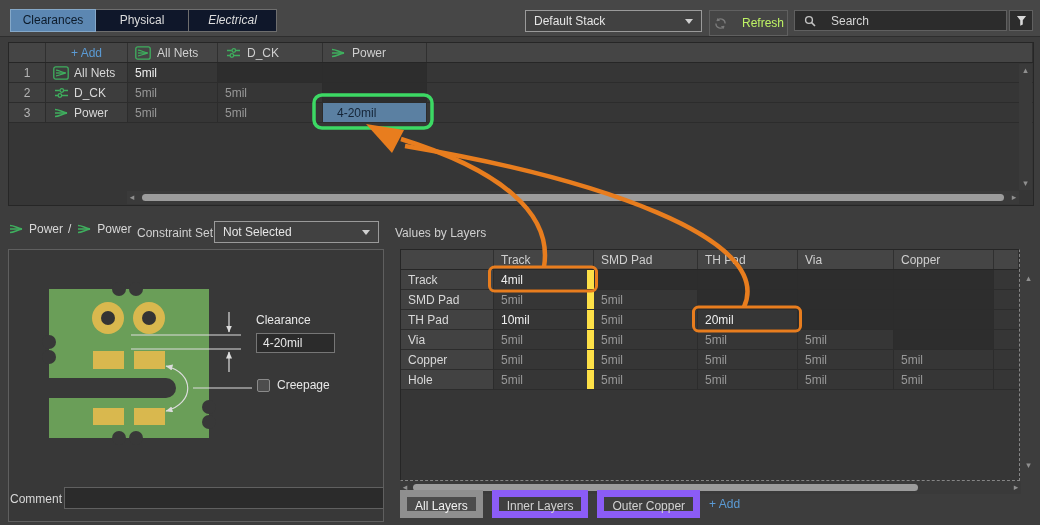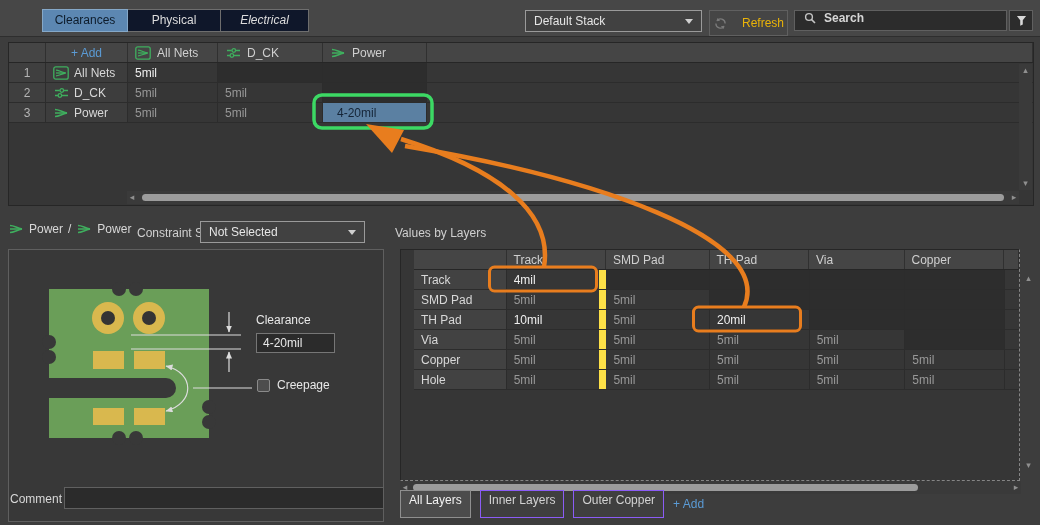--- a/index.html
+++ b/index.html
@@ -10,29 +10,29 @@
     font-family: "Liberation Sans", sans-serif;
     font-size: 12px;
     color: #d8d8d8;
     overflow: hidden;
   }
   
   .toolbar { position:absolute; left:0; top:0; width:1040px; height:37px; background:#474747; border-bottom:1px solid #2e2e2e; }
   .rule-tabs { position:absolute; left:10px; top:9px; display:flex; }
   .rule-tab { height:23px; line-height:21px; text-align:center; background:#0f172a; border:1px solid #6e6e6e; color:#dcdcdc; cursor:default; }
   .rule-tab + .rule-tab { border-left:none; }
-  .rule-tab:nth-child(1){ width:86px;margin-left:32px; }
+  .rule-tab:nth-child(1){ width:86px; }
   .rule-tab:nth-child(2){ width:93px; }
   .rule-tab:nth-child(3){ width:88px;font-style:italic; }
   .rule-tab.active { background:#5c87b2; color:#0d1b2a; border-color:#85a8c8; }
   .dd { position:absolute; display:flex; align-items:center; background:#414141; border:1px solid #9a9a9a; color:#e6e6e6; padding:0 8px; }
   #stack-dd { left:525px; top:10px; width:177px; height:22px; }
   .caret { margin-left:auto; width:0; height:0; border-left:4px solid transparent; border-right:4px solid transparent; border-top:5px solid #d0d0d0; }
-  #refresh-btn { position:absolute; left:709px; top:10px; width:79px; height:26px; background:#454545; border:1px solid #606060; color:#eab308; display:flex; align-items:center; justify-content:center; gap:13px; }
-  #search-box { position:absolute; left:794px; top:10px; width:213px; height:21px; background:#2c2c2c; border:1px solid #606060; display:flex; align-items:flex-start; gap:6px; padding:0 7px; color:#d6d6d6;font-weight:bold; }
+  #refresh-btn { position:absolute; left:709px; top:10px; width:79px; height:26px; background:#454545; border:1px solid #606060; color:#bef264; display:flex; align-items:center; justify-content:center; gap:13px; }
+  #search-box { position:absolute; left:794px; top:10px; width:213px; height:21px; background:#2c2c2c; border:1px solid #606060; display:flex; align-items:center; gap:13px; padding:0 7px; color:#d6d6d6; }
   #filter-btn { position:absolute; left:1009px; top:10px; width:24px; height:21px; background:#2c2c2c; border:1px solid #606060; display:flex; align-items:center; justify-content:center; }
   
   #grid-top { position:absolute; left:8px; top:42px; width:1026px; height:164px; background:#363636; border:1px solid #262626; }
   .gt-row { display:flex; height:20px; border-bottom:1px solid #2c2c2c; }
   .cell { display:flex; align-items:center; padding:0 7px; overflow:hidden; white-space:nowrap; }
   .c-num { width:37px; justify-content:center; padding:0; background:#3f3f3f; color:#b5b5b5; border-right:1px solid #2c2c2c; }
   .c-name { width:82px; background:#3d3d3d; border-right:1px solid #2c2c2c; gap:5px; }
   .c-v1 { width:90px; border-right:1px solid #2c2c2c; }
   .c-v2 { width:105px; border-right:1px solid #2c2c2c; }
   .c-v3 { width:104px; border-right:1px solid #2c2c2c; }
@@ -50,47 +50,47 @@
   
   .hscroll { position:absolute; display:flex; align-items:center; height:13px; background:#3a3a3a; }
   #hs-top { left:118px; right:14px; bottom:1px; }
   .hs-thumb { flex:1; height:7px; border-radius:3.5px; background:#9c9c9c; margin:0 5px; }
   .sb-arrow { color:#909090; font-size:9px; line-height:13px; width:10px; text-align:center; flex:none; }
   .vscroll { position:absolute; width:13px; display:flex; flex-direction:column; justify-content:space-between; align-items:center; background:#3a3a3a; }
   #vs-top { right:1px; top:21px; bottom:15px; }
   
   #pair { position:absolute; left:8px; top:221px; display:flex; align-items:center; gap:5px; height:16px; }
   #cs-label { position:absolute; left:137px; top:226px; color:#d0d0d0; }
-  #cs-dd { left:200px; top:221px; width:165px; height:22px; }
+  #cs-dd { left:214px; top:221px; width:165px; height:22px; }
   #vbl-label { position:absolute; left:395px; top:226px; color:#d0d0d0; }
   
   #preview { position:absolute; left:8px; top:249px; width:376px; height:273px; background:#383838; border:1px solid #5f5f5f; }
   #clearance-label { position:absolute; left:247px; top:63px; color:#e8e8e8; }
   #clearance-input { position:absolute; left:247px; top:83px; width:79px; height:20px; background:#2b2b2b; border:1px solid #767676; color:#e8e8e8; display:flex; align-items:center; padding:0 6px; }
   #creepage-box { position:absolute; left:248px; top:129px; width:13px; height:13px; background:#4d4d4d; border:1px solid #8a8a8a; border-radius:2px; }
   #creepage-label { position:absolute; left:268px; top:128px; color:#e8e8e8; }
   
   #comment-label { position:absolute; left:10px; top:492px; }
   #comment-input { position:absolute; left:64px; top:487px; width:320px; height:22px; background:#2b2b2b; border:1px solid #606060; color:#ddd; font-family:inherit; font-size:12px; padding:0 6px; }
   
   #grid-low { position:absolute; left:400px; top:249px; width:620px; height:232px; background:#363636;
-              border:1px solid #262626; border-right:1px dashed #858585; border-bottom:1px dashed #858585;padding-left:13px; }
+              border:1px solid #262626; border-right:1px dashed #858585; border-bottom:1px dashed #858585; }
   .lt-label { width:93px; background:#424242; border-right:1px solid #2c2c2c; }
   #lt-header .cell { background:#454545; color:#cfcfcf; border-right:1px solid #303030; }
   #lt-header { border-bottom:1px solid #262626; }
   .lc1{width:100px;border-right:7px solid #fde047;} .lc2{width:104px;border-right:1px solid #2c2c2c;}
   .lc3{width:100px;border-right:1px solid #2c2c2c;} .lc4{width:96px;border-right:1px solid #2c2c2c;}
   .lc5{width:100px;border-right:1px solid #2c2c2c;} .lcf{flex:1;}
   #hs-low { left:400px; top:481px; width:621px; }
   #hs-low .hs-thumb { flex:none; width:505px; margin-left:3px; }
   #hs-low .hs-spacer { flex:1; }
   #vs-low { left:1022px; top:250px; width:13px; height:230px; position:absolute; display:flex; flex-direction:column; justify-content:space-between; align-items:center; padding:22px 0 8px 0; }
   
   #layer-tabs { position:absolute; left:400px; top:494px; display:flex; gap:9px; align-items:center; height:20px; }
-  .layer-tab { height:28px; line-height:18px; padding:0 8px; background:#3f3f3f; border:1px solid #8b5cf6; color:#d2d2d2; }
+  .layer-tab { height:28px; line-height:18px; padding:0 8px; background:#3f3f3f; border:7px solid #8b5cf6; color:#d2d2d2; }
   .layer-tab.active { background:#4c4c4c; border-color:#8f8f8f; color:#f2f2f2; }
   .add-link { color:#5b9bd5; }
   
   #anno { position:absolute; left:0; top:0; width:1040px; height:525px; pointer-events:none; z-index:40; }
 </style>
 </head>
 <body>
 
 <div class="toolbar">
   <div class="rule-tabs" id="rule-tabs">

